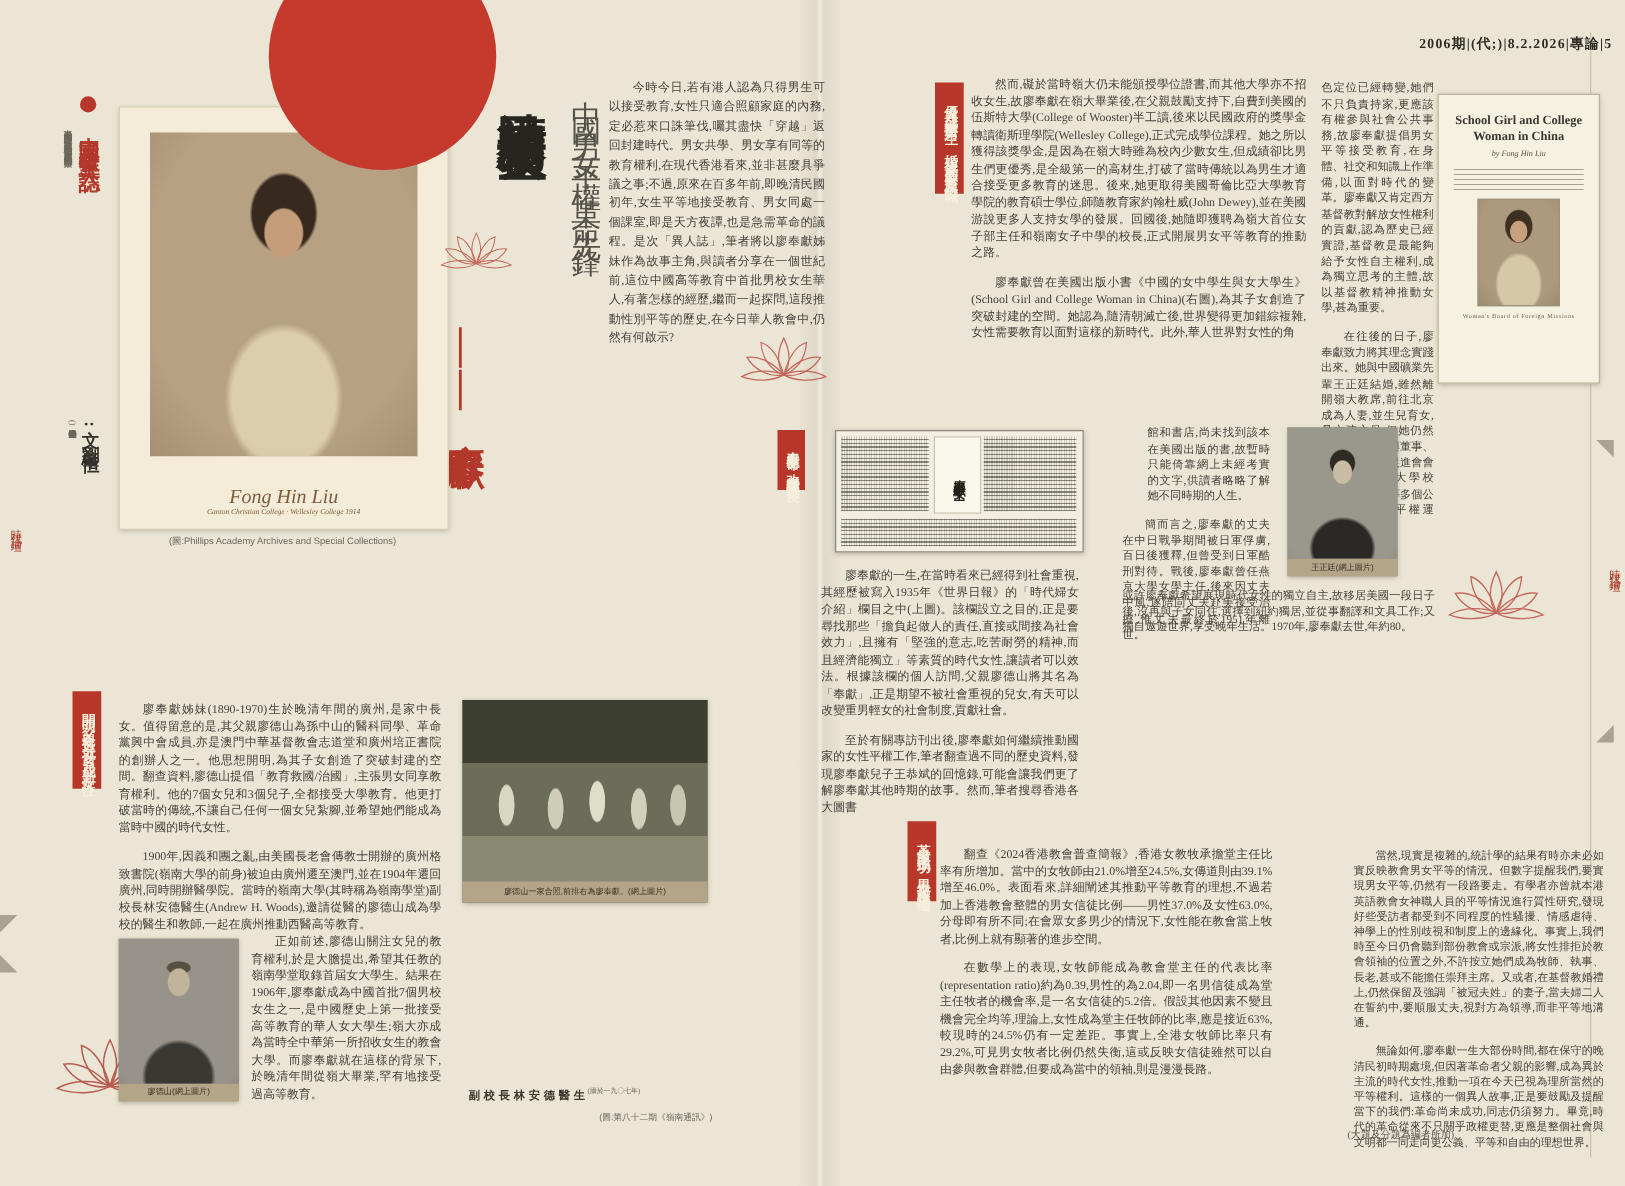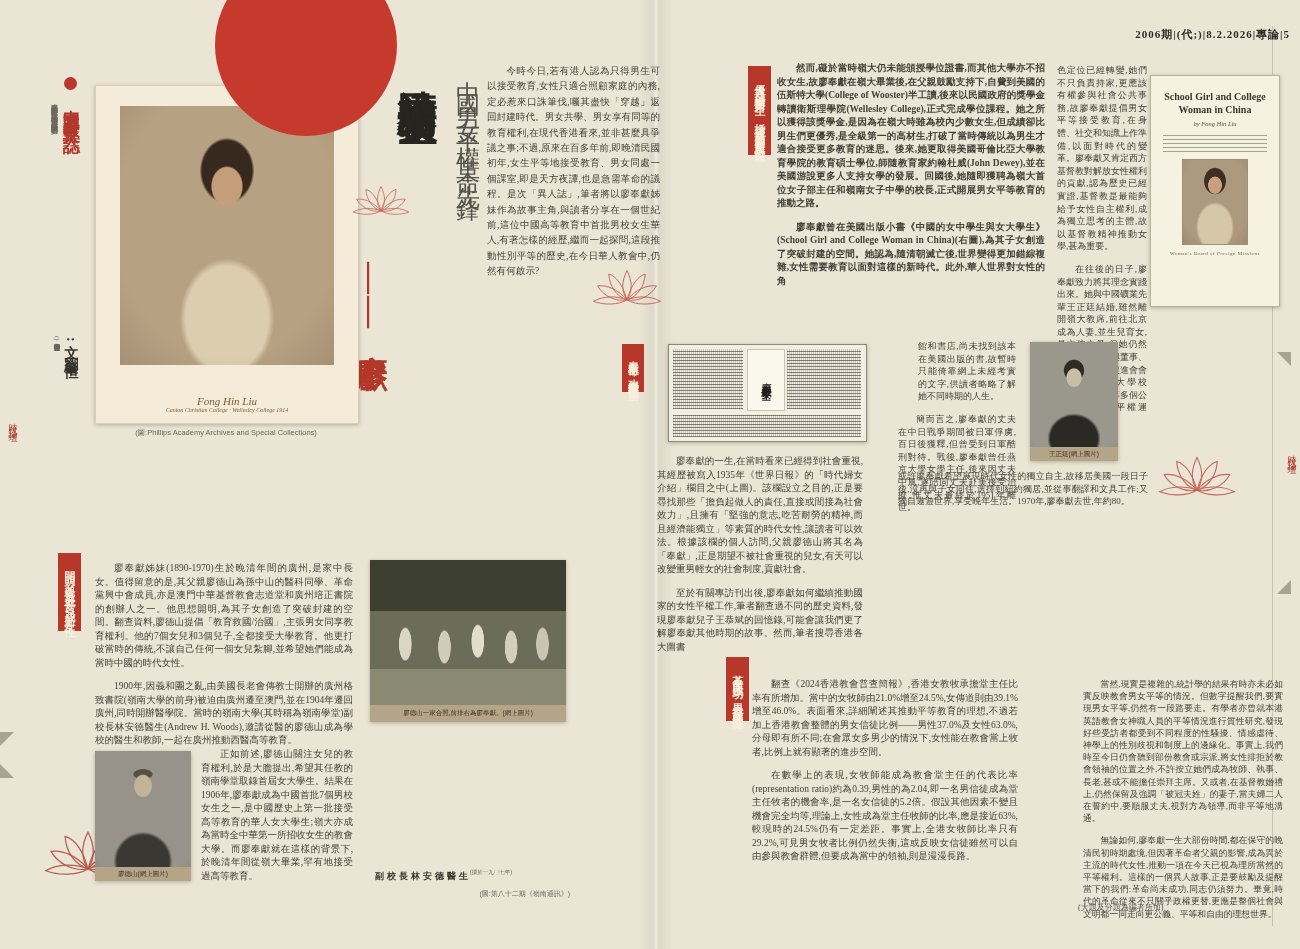--- a/index.html
+++ b/index.html
@@ -66,21 +66,21 @@
   <div class="abs" style="left:215px;top:-46px;width:182px;height:182px;border-radius:50%;background:#c53a2c;z-index:6;"></div>
 
   <div class="abs photo-frame" style="left:95px;top:85px;width:262px;height:337px;background:#f4ecd8;border:1px solid #d9cfb6;z-index:4;">
     <div class="abs" style="left:24px;top:20px;right:24px;bottom:58px;
          background-color:#b7a183;background-image:
            radial-gradient(ellipse 130% 130% at 50% 45%, transparent 40%, rgba(58,44,28,.5) 100%),
            radial-gradient(ellipse 27px 34px at 50% 31%, #c49d7b 0 55%, transparent 60%),
            radial-gradient(ellipse 48px 58px at 50% 25%, #37291d 0 52%, transparent 57%),
            radial-gradient(ellipse 75px 95px at 50% 82%, #dccdae 0 55%, transparent 63%);"></div>
     <div class="abs" style="left:0;bottom:10px;width:100%;text-align:center;color:#7c5c3c;font-style:italic;">
-      <div style="font-size:11px;">Fong Hin Liu</div>
+      <div style="font-size:16px;">Fong Hin Liu</div>
       <div style="font-size:6px;">Canton Christian College · Wellesley College 1914</div>
     </div>
   </div>
   <div class="abs small-caption" style="left:95px;top:428px;width:262px;text-align:center;">(圖:Phillips Academy Archives and Special Collections)</div>
 
   <svg class="abs lotus-svg" viewBox="0 0 100 58" style="left:352px;top:183px;width:58px;height:36px;z-index:7;">
       <use href="#lotus"></use>
     </svg>
   <svg class="abs lotus-svg" viewBox="0 0 100 58" style="left:592px;top:266px;width:70px;height:44px;">
       <use href="#lotus"></use>
@@ -94,21 +94,21 @@
 
   <div class="abs v" style="left:452px;top:62px;font-size:24px;color:#55524a;letter-spacing:13px;">中國男女平權革命先鋒</div>
   <div class="abs v" style="left:390px;top:58px;font-size:40px;font-weight:bold;color:#26251f;letter-spacing:2px;">清末民初的男校女生</div>
   <div class="abs v" style="left:350px;top:262px;font-size:32px;font-weight:bold;color:#b2382b;letter-spacing:2px;">——廖奉獻</div>
 
   <div class="abs body-txt" style="left:487px;top:63px;width:173px;font-size:9.6px;line-height:15.4px;">
     <p style="margin:0;">今時今日,若有港人認為只得男生可以接受教育,女性只適合照顧家庭的內務,定必惹來口誅筆伐,囑其盡快「穿越」返回封建時代。男女共學、男女享有同等的教育權利,在現代香港看來,並非甚麼具爭議之事;不過,原來在百多年前,即晚清民國初年,女生平等地接受教育、男女同處一個課室,即是天方夜譚,也是急需革命的議程。是次「異人誌」,筆者將以廖奉獻姊妹作為故事主角,與讀者分享在一個世紀前,這位中國高等教育中首批男校女生華人,有著怎樣的經歷,繼而一起探問,這段推動性別平等的歷史,在今日華人教會中,仍然有何啟示?</p>
   </div>
 
   <div class="abs rlabel" style="left:748px;top:66px;">優異成績勝男生　婚後兼顧家庭與公職</div>
-  <div class="abs body-txt" style="left:777px;top:62px;width:268px;font-weight:bold;">
+  <div class="abs body-txt" style="left:777px;top:62px;width:268px;">
     <p>然而,礙於當時嶺大仍未能頒授學位證書,而其他大學亦不招收女生,故廖奉獻在嶺大畢業後,在父親鼓勵支持下,自費到美國的伍斯特大學(College of Wooster)半工讀,後來以民國政府的獎學金轉讀衛斯理學院(Wellesley College),正式完成學位課程。她之所以獲得該獎學金,是因為在嶺大時雖為校內少數女生,但成績卻比男生們更優秀,是全級第一的高材生,打破了當時傳統以為男生才適合接受更多教育的迷思。後來,她更取得美國哥倫比亞大學教育學院的教育碩士學位,師隨教育家約翰杜威(John Dewey),並在美國游說更多人支持女學的發展。回國後,她隨即獲聘為嶺大首位女子部主任和嶺南女子中學的校長,正式開展男女平等教育的推動之路。</p>
     <p>廖奉獻曾在美國出版小書《中國的女中學生與女大學生》(School Girl and College Woman in China)(右圖),為其子女創造了突破封建的空間。她認為,隨清朝滅亡後,世界變得更加錯綜複雜,女性需要教育以面對這樣的新時代。此外,華人世界對女性的角</p>
   </div>
   <div class="abs body-txt" style="left:1057px;top:64px;width:90px;font-size:9px;line-height:12.6px;">
     <p style="text-indent:0;">色定位已經轉變,她們不只負責持家,更應該有權參與社會公共事務,故廖奉獻提倡男女平等接受教育,在身體、社交和知識上作準備,以面對時代的變革。廖奉獻又肯定西方基督教對解放女性權利的貢獻,認為歷史已經實證,基督教是最能夠給予女性自主權利,成為獨立思考的主體,故以基督教精神推動女學,甚為重要。</p>
     <p>在往後的日子,廖奉獻致力將其理念實踐出來。她與中國礦業先輩王正廷結婚,雖然離開嶺大教席,前往北京成為人妻,並生兒育女,是六孩之母,但她仍然擔任青年會長與董事、婦女社會服務促進會會長,還有燕京大學校董、育英校董等多個公職,推動女性平權運動。</p>
   </div>
 
   <div class="abs photo-frame" style="left:1150px;top:75px;width:128px;height:230px;background:#f6f2e2;border:1px solid #b9b29c;">
     <div style="margin:14px 10px 4px 10px;text-align:center;font-size:10px;font-weight:bold;color:#3a372e;line-height:13px;">School Girl and College Woman in China</div>

